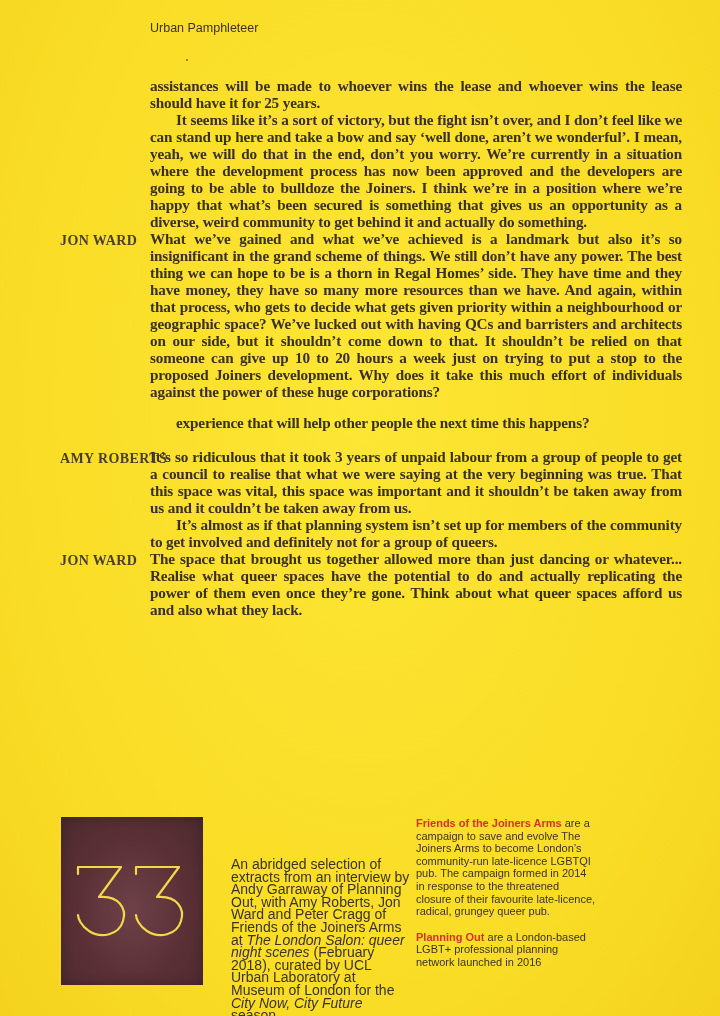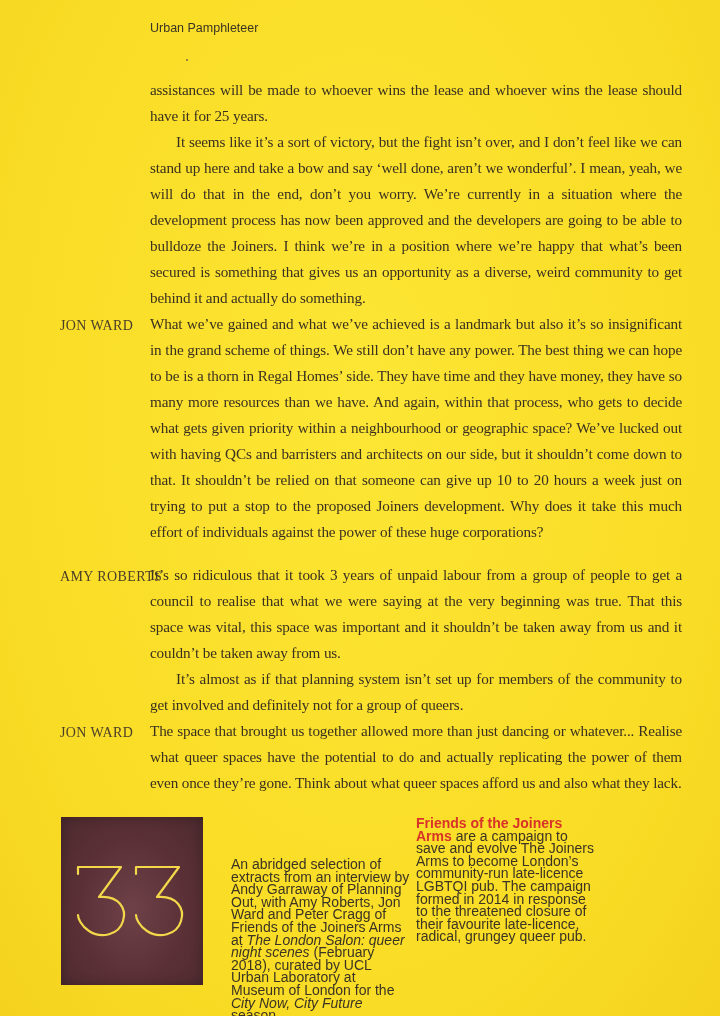--- a/index.html
+++ b/index.html
@@ -11,23 +11,24 @@
     color:#3a3020;
   }
   .running-head {
     position:absolute; left:150px; top:21px;
     font-family:"Liberation Sans", sans-serif;
     font-size:12.5px; color:#3b3324;
   }
   .body-text {
     position:absolute; left:150px; top:77px; width:532px;
     font-family:"Liberation Serif", serif;
-    font-size:15.2px; line-height:26px;
+    font-size:15.2px; line-height:17px;
     color:#3a3020;
     letter-spacing:-0.15px;
+    font-weight:bold;
   }
   .row { position:relative; }
   .speaker {
     position:absolute; left:-90px; top:2px;
     font-family:"Liberation Serif", serif;
     font-size:14px; letter-spacing:0.4px;
     text-transform:uppercase; color:#4a3e28;
     white-space:nowrap;
   }
   .para { margin:0; text-align:justify; text-align-last:left; }
@@ -46,21 +47,21 @@
   .image-box svg { position:absolute; left:0; top:0; }
   .caption {
     position:absolute; left:231px; top:858px; width:180px;
     font-family:"Liberation Sans", sans-serif;
     font-size:14px; line-height:12.6px; color:#3b3324;
   }
   .caption i { font-style:italic; }
   .notes {
     position:absolute; left:416px; top:817px; width:180px;
     font-family:"Liberation Sans", sans-serif;
-    font-size:14px; line-height:12.6px; color:#3b3324;
+    font-size:11px; line-height:12.6px; color:#3b3324;
   }
   .notes p { margin:0 0 13px 0; }
   .hl { color:#d8322a; font-weight:bold; }
   .dot { position:absolute; width:2px; height:2px; background:#7a6a40; border-radius:50%; }
 </style>
 </head>
 <body>
 
 <div class="running-head">Urban Pamphleteer</div>
 <div class="dot" style="left:186px;top:59px;"></div>
@@ -68,20 +69,21 @@
 <div class="body-text">
   <p class="para">assistances will be made to whoever wins the lease and whoever wins the lease should have it for 25 years.</p>
   <p class="para indent">It seems like it’s a sort of victory, but the fight isn’t over, and I don’t feel like we can stand up here and take a bow and say ‘well done, aren’t we wonderful’. I mean, yeah, we will do that in the end, don’t you worry. We’re currently in a situation where the development process has now been approved and the developers are going to be able to bulldoze the Joiners. I think we’re in a position where we’re happy that what’s been secured is something that gives us an opportunity as a diverse, weird community to get behind it and actually do something.</p>
 
   <div class="row">
     <span class="speaker">Jon Ward</span>
     <p class="para">What we’ve gained and what we’ve achieved is a landmark but also it’s so insignificant in the grand scheme of things. We still don’t have any power. The best thing we can hope to be is a thorn in Regal Homes’ side. They have time and they have money, they have so many more resources than we have. And again, within that process, who gets to decide what gets given priority within a neighbourhood or geographic space? We’ve lucked out with having QCs and barristers and architects on our side, but it shouldn’t come down to that. It shouldn’t be relied on that someone can give up 10 to 20 hours a week just on trying to put a stop to the proposed Joiners development. Why does it take this much effort of individuals against the power of these huge corporations?</p>
   </div>
 
   <div class="question">
+    <p>experience that will help other people the next time this happens?</p>
   </div>
 
   <div class="row">
     <span class="speaker">Amy Roberts</span>
     <p class="para">It’s so ridiculous that it took 3 years of unpaid labour from a group of people to get a council to realise that what we were saying at the very beginning was true. That this space was vital, this space was important and it shouldn’t be taken away from us and it couldn’t be taken away from us.</p>
     <p class="para indent">It’s almost as if that planning system isn’t set up for members of the community to get involved and definitely not for a group of queers.</p>
   </div>
 
   <div class="row">
     <span class="speaker">Jon Ward</span>
@@ -98,13 +100,14 @@
     </g>
   </svg>
 </div>
 
 <div class="caption">
   <span>An abridged selection of extracts from an interview by Andy Garraway of Planning Out, with Amy Roberts, Jon Ward and Peter Cragg of Friends of the Joiners Arms at </span><i>The London Salon: queer night scenes</i><span> (February 2018), curated by UCL Urban Laboratory at Museum of London for the </span><i>City Now, City Future</i><span> season.</span>
 </div>
 
 <div class="notes">
   <p><span class="hl">Friends of the Joiners Arms</span><span> are a campaign to save and evolve The Joiners Arms to become London’s community-run late-licence LGBTQI pub. The campaign formed in 2014 in response to the threatened closure of their favourite late-licence, radical, grungey queer pub.</span></p>
+  <p><span class="hl">Planning Out</span><span> are a London-based LGBT+ professional planning network launched in 2016</span></p>
 </div>
 
 </body></html>

